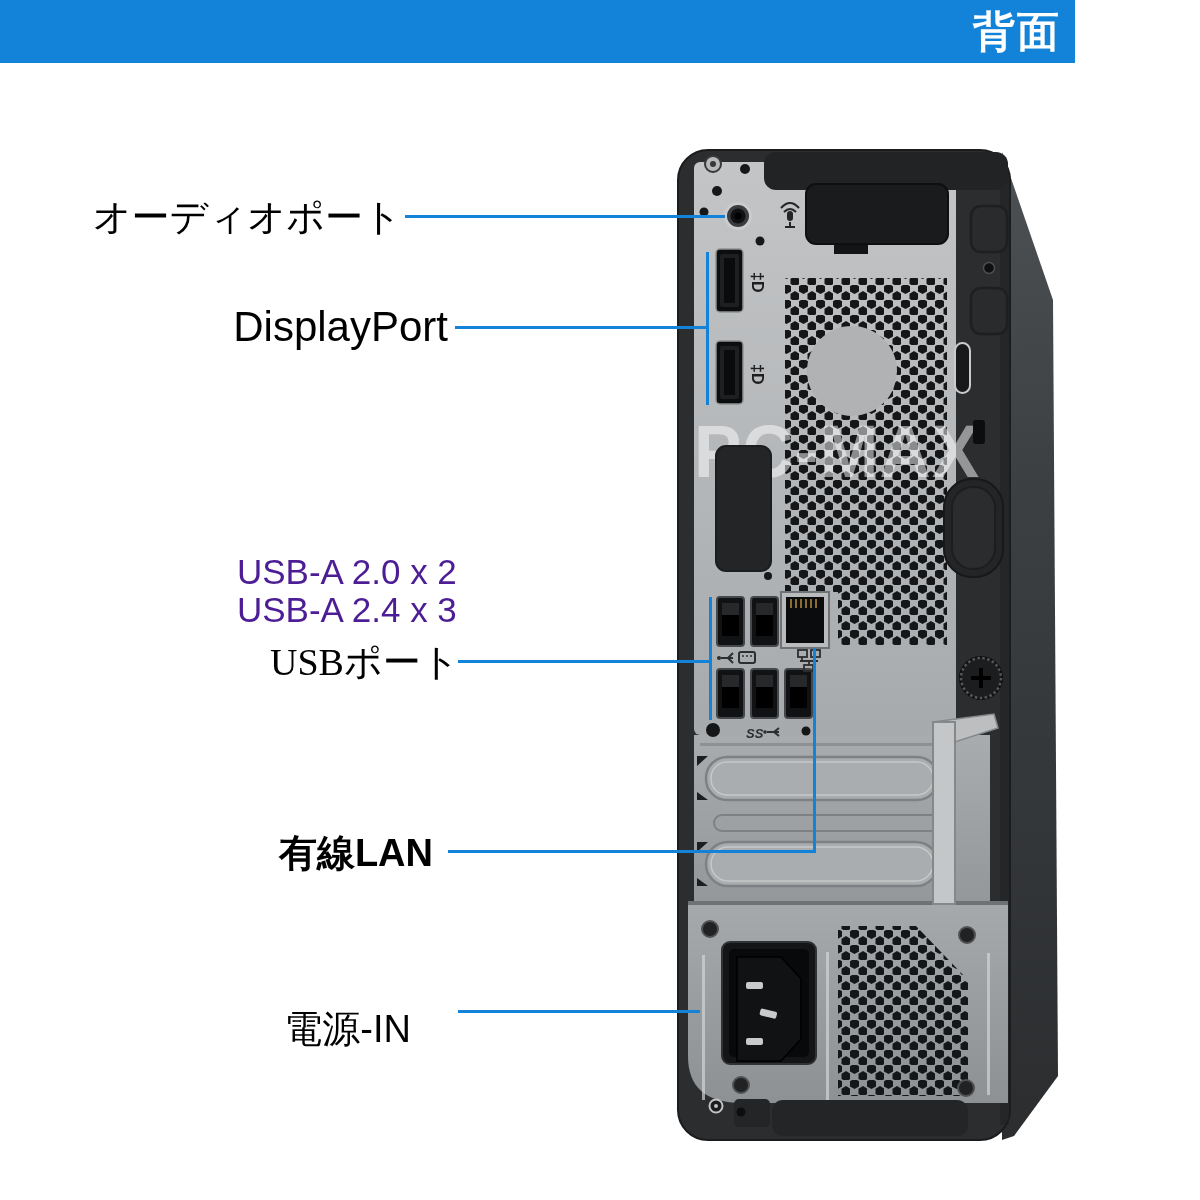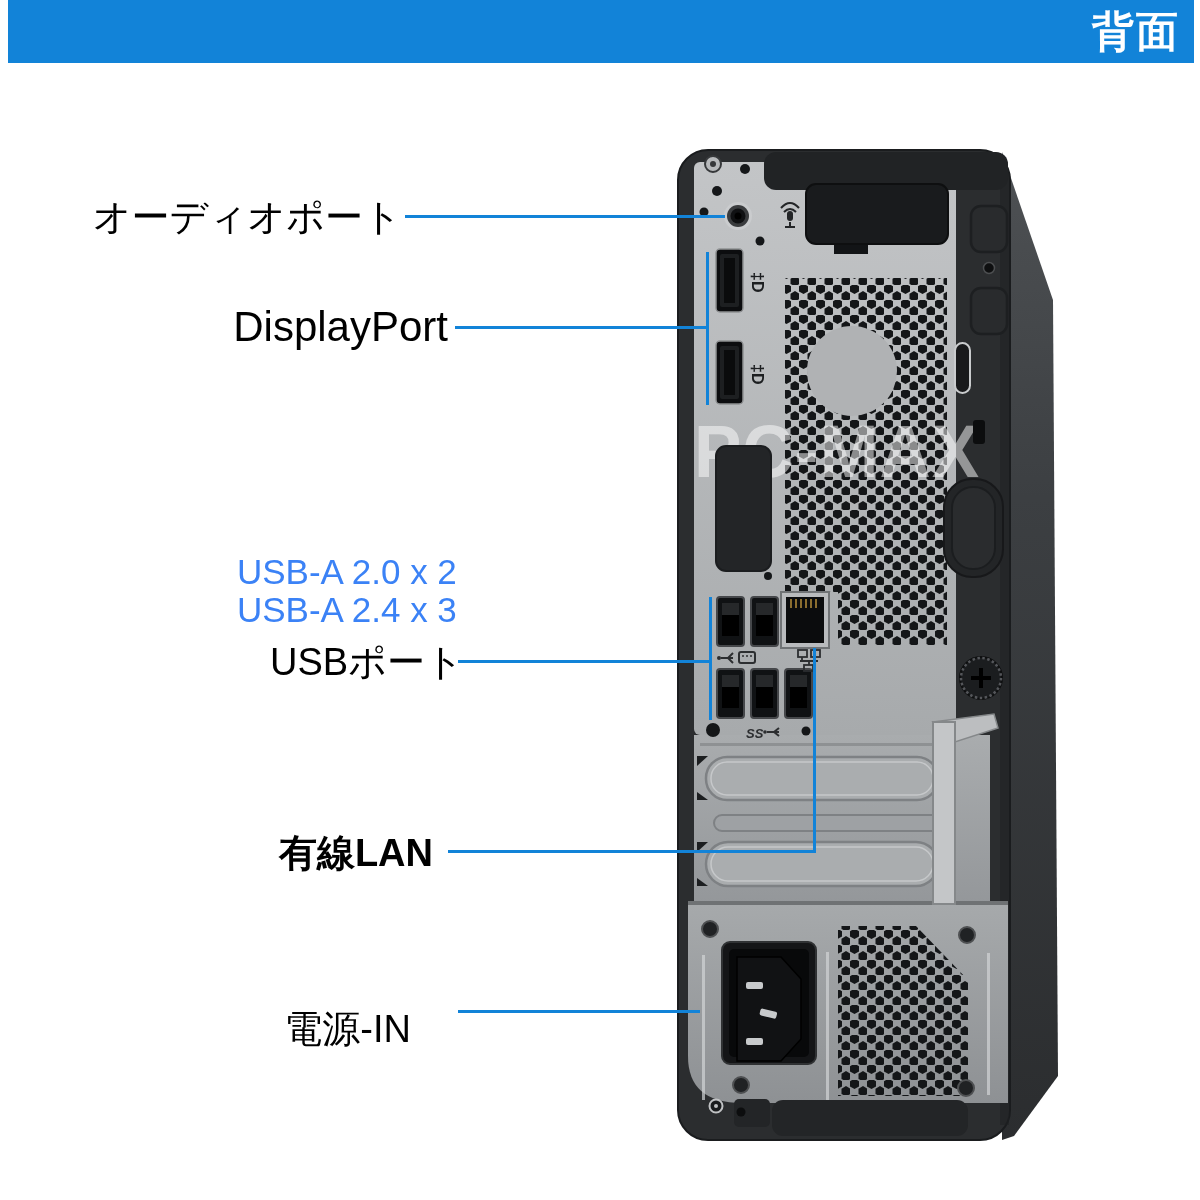--- a/index.html
+++ b/index.html
@@ -2,34 +2,34 @@
 <html><head>
 <meta charset="utf-8">
 <style>
   html,body{margin:0;padding:0;}
   body{
     width:1200px;height:1200px;position:relative;overflow:hidden;
     background:#ffffff;
     font-family:"Liberation Sans","DejaVu Sans",sans-serif;
   }
   .topbar{
-    position:absolute;left:0;top:0;width:1186px;height:63px;
-    background:#1283d8;display:flex;align-items:center;justify-content:flex-end;margin-left:8px;
+    position:absolute;left:0;top:0;width:1075px;height:63px;
+    background:#1283d8;display:flex;align-items:center;justify-content:flex-end;
   }
   .topbar .badge{
     color:#ffffff;font-size:42px;font-weight:bold;line-height:63px;
     padding-right:14px;letter-spacing:2px;
   }
   .pc-svg{position:absolute;left:0;top:0;}
   .lbl{
     position:absolute;white-space:nowrap;line-height:1;
     color:#000000;font-size:38px;
   }
   .lbl.big{font-size:42px;margin-left:27px;}
-  .lbl.red{color:#3b82f6;font-size:35px;}
+  .lbl.red{color:#4c1d95;font-size:35px;}
   .line{position:absolute;background:#1283d8;}
 </style>
 </head>
 <body>
 
 <svg class="pc-svg" width="1200" height="1200" viewBox="0 0 1200 1200">
   <defs>
     <linearGradient id="gSide" x1="0" y1="0" x2="0" y2="1">
       <stop offset="0" stop-color="#4e5154"></stop>
       <stop offset="0.35" stop-color="#3c3f42"></stop>
@@ -271,15 +271,15 @@
 <div class="line" style="left:458px;top:660px;width:253px;height:3px;"></div>
 <div class="line" style="left:709px;top:597px;width:3px;height:123px;"></div>
 <div class="line" style="left:448px;top:850px;width:368px;height:3px;"></div>
 <div class="line" style="left:813px;top:648px;width:3px;height:205px;"></div>
 <div class="line" style="left:458px;top:1010px;width:242px;height:3px;"></div>
 
 <div class="lbl" style="right:798px;top:198px;">オーディオポート</div>
 <div class="lbl big" style="right:752px;top:306px;">DisplayPort</div>
 <div class="lbl red" style="left:237px;top:554px;">USB-A 2.0 x 2</div>
 <div class="lbl red" style="left:237px;top:592px;">USB-A 2.4 x 3</div>
-<div class="lbl" style="left:270px;top:643px;">USBポート</div>
+<div class="lbl" style="left:270px;top:643px;font-family:Liberation Serif, serif;">USBポート</div>
 <div class="lbl" style="right:767px;top:834px;font-weight:bold;">有線LAN</div>
 <div class="lbl" style="right:789px;top:994px;margin-top:16px;">電源-IN</div>
 
 </body></html>

